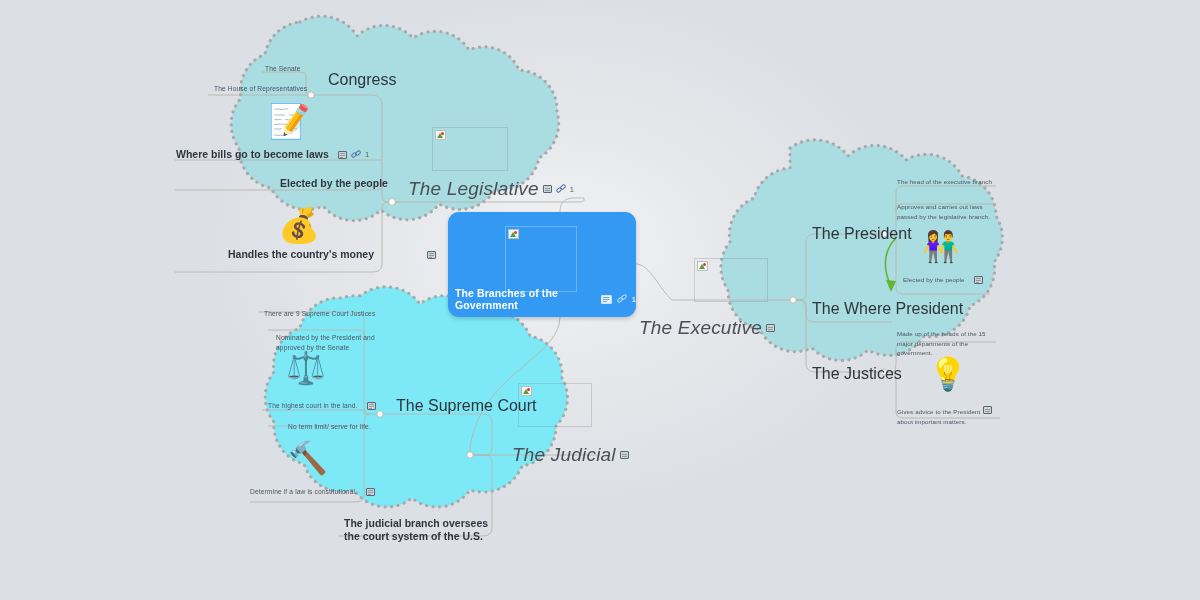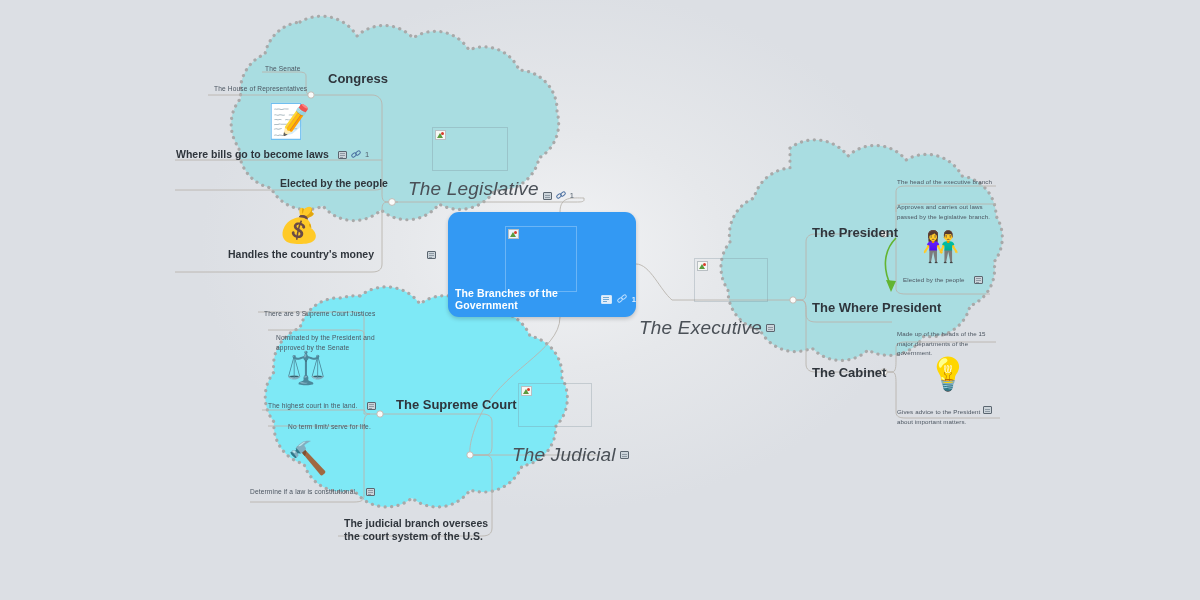--- a/index.html
+++ b/index.html
@@ -36,22 +36,22 @@
   }
   .node.wrap { white-space: normal; margin-top: 7px; }
 
   .lbl-main {
     font-size: 19px;
     font-style: italic;
     color: #4a5057;
     letter-spacing: .2px;
   }
   .lbl-branch {
-    font-size: 13px;
-    font-weight: bold;
+    font-size: 16px;
+    font-weight: normal;
     color: #2f353c;
   }
   .lbl-bold {
     font-size: 10.5px;
     font-weight: bold;
     color: #2f353c;
     line-height: 1.25;
   }
   .lbl-small {
     font-size: 6.6px;
@@ -337,21 +337,21 @@
       <span>The Branches of the Government</span>
       <span class="ic ic-note lg onblue"></span>
       <span class="ic ic-link onblue"></span>
       <span class="linkcount onblue">1</span>
     </div>
   </div>
 
   <div class="imgph" style="left:432px; top:127px; width:76px; height:44px;">
     <div class="brokenglyph"></div>
   </div>
-  <div class="node" style="left:408px; top:178px;align-items:flex-end;">
+  <div class="node" style="left:408px; top:178px;">
     <span class="lbl-main">The Legislative</span>
     <span class="ic ic-note"></span>
     <span class="ic ic-link"></span>
     <span class="linkcount">1</span>
   </div>
 
   <div class="node" style="left:328px; top:71px;">
     <span class="lbl-branch">Congress</span>
   </div>
   <div class="node" style="left:265px; top:64px;">
@@ -440,21 +440,21 @@
   <div class="node" style="left:903px; top:275px;">
     <span class="lbl-tiny">Elected by the people</span>
     <span class="ic ic-note" style="margin-left:5px"></span>
   </div>
 
   <div class="node" style="left:812px; top:300px;">
     <span class="lbl-branch">The Where President</span>
   </div>
 
   <div class="node" style="left:812px; top:365px;">
-    <span class="lbl-branch">The Cabinet</span>
+    <span class="lbl-branch">The Justices</span>
   </div>
   <div class="node wrap" style="left:897px; top:322px; width:98px;">
     <span class="lbl-tiny">Made up of the heads of the 15 major departments of the government.</span>
   </div>
 
   <div class="emoji" style="left:928px; top:358px; font-size:32px;">💡</div>
   <div class="node wrap" style="left:897px; top:400px; width:92px;">
     <span class="lbl-tiny">Gives advice to the President about important matters.</span>
   </div>
   <span class="ic ic-note" style="position:absolute; left:983px; top:406px;"></span>

